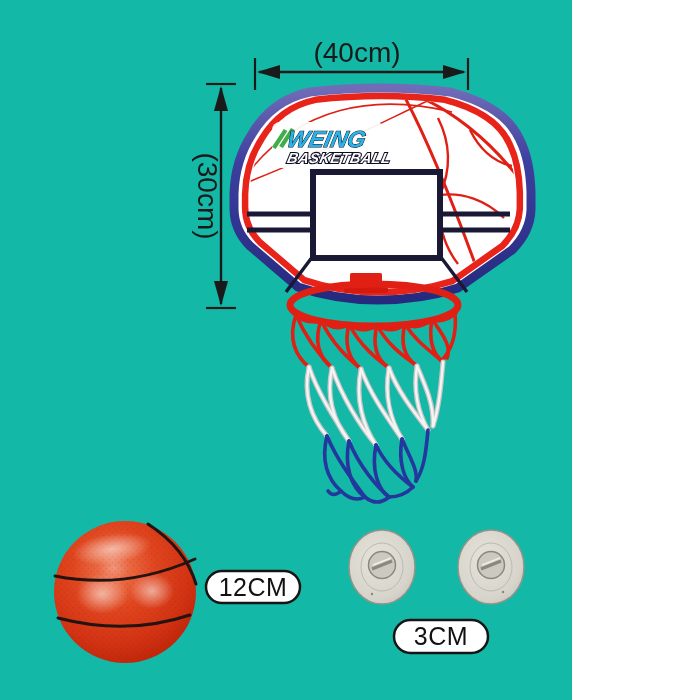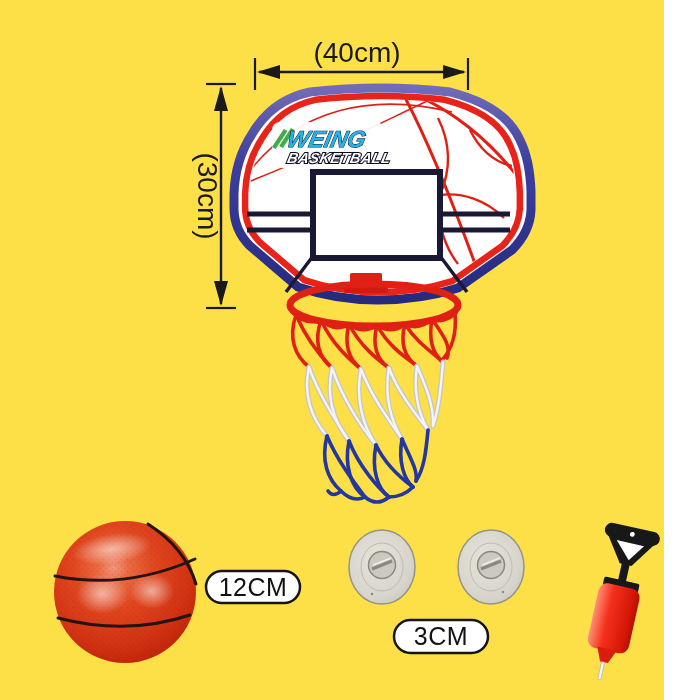--- a/index.html
+++ b/index.html
@@ -1,17 +1,17 @@
 <!DOCTYPE html>
 <html><head>
 <meta charset="utf-8">
 <style>
   html,body{margin:0;padding:0;background:#ffffff;}
   .stage{
-    position:relative;width:664px;height:700px;background:#fde047;overflow:hidden;
+    position:relative;width:572px;height:700px;background:#14b8a6;overflow:hidden;
     font-family:"Liberation Sans", sans-serif;
   }
   svg text{font-family:"Liberation Sans", sans-serif;}
   .dim-text{font-size:28px;fill:#1a1a1a;}
   .badge-text{font-size:25px;fill:#111111;letter-spacing:0.5px;}
 </style>
 </head>
 <body>
 
 <div class="stage">

